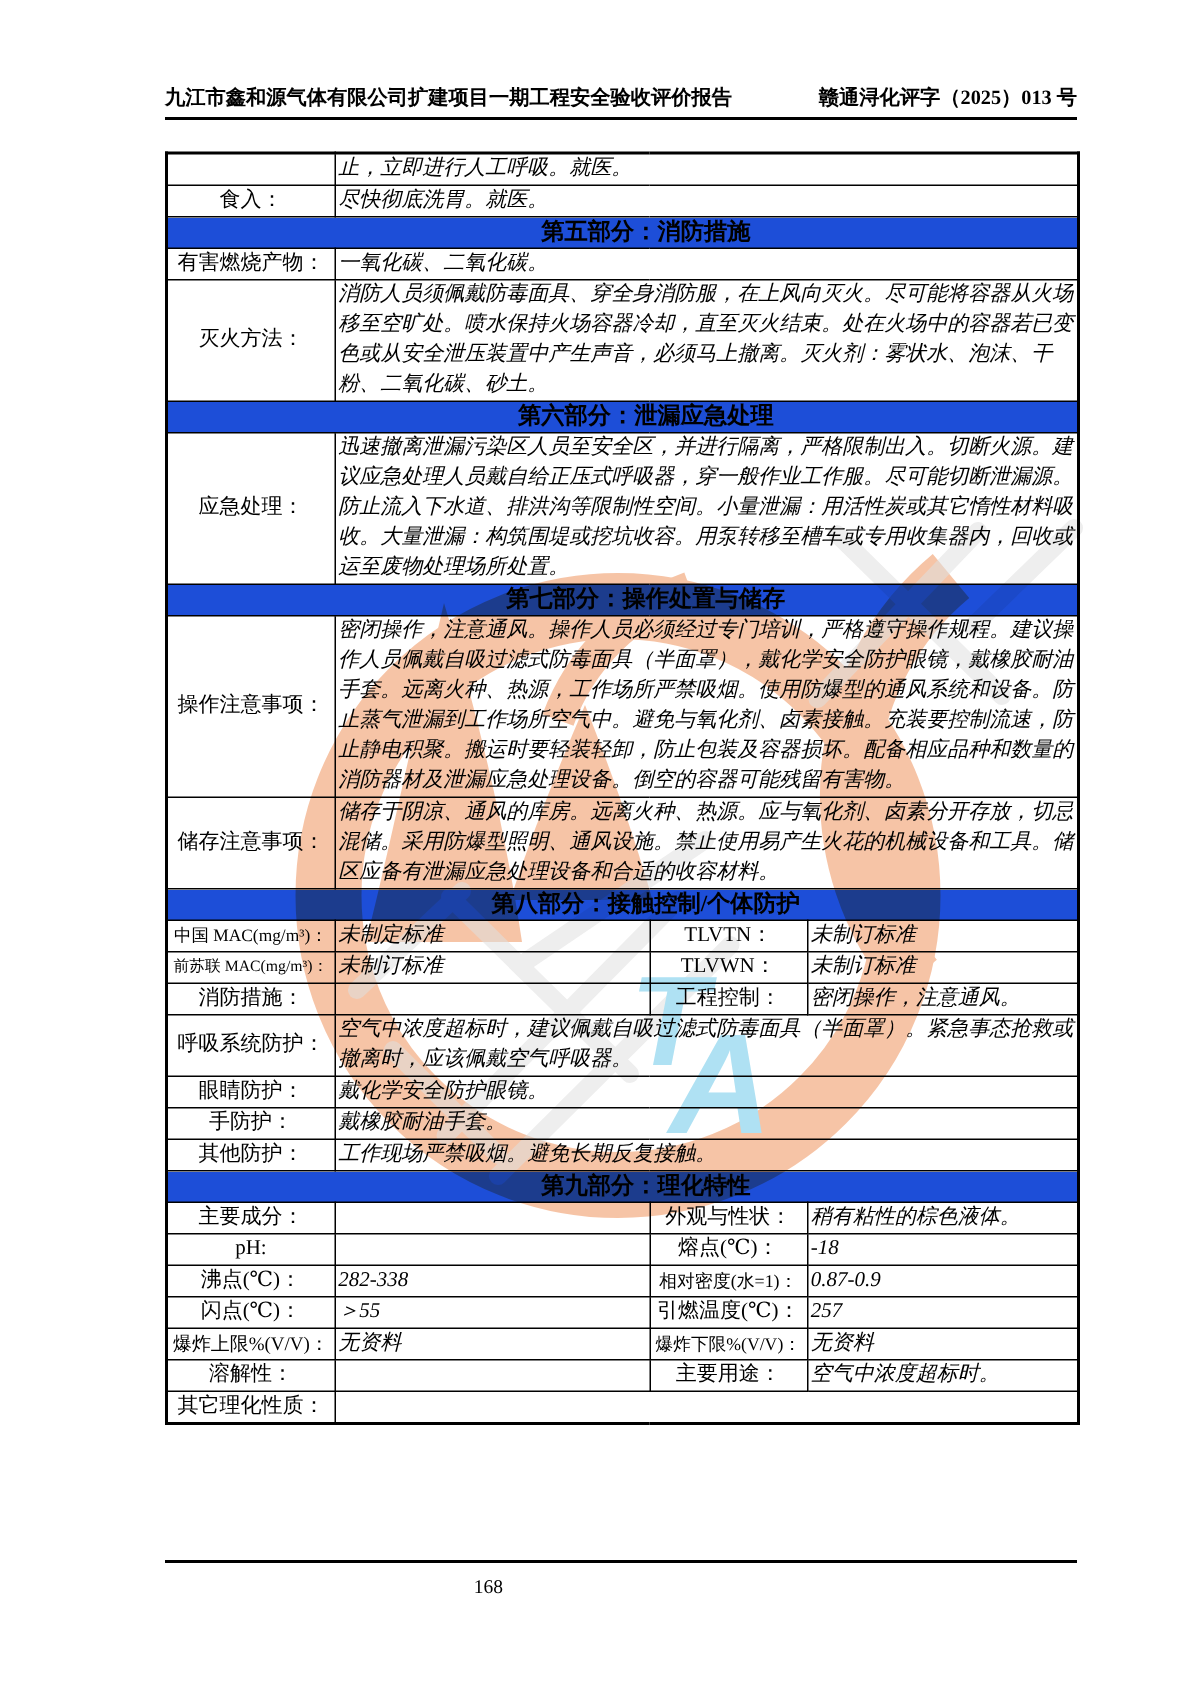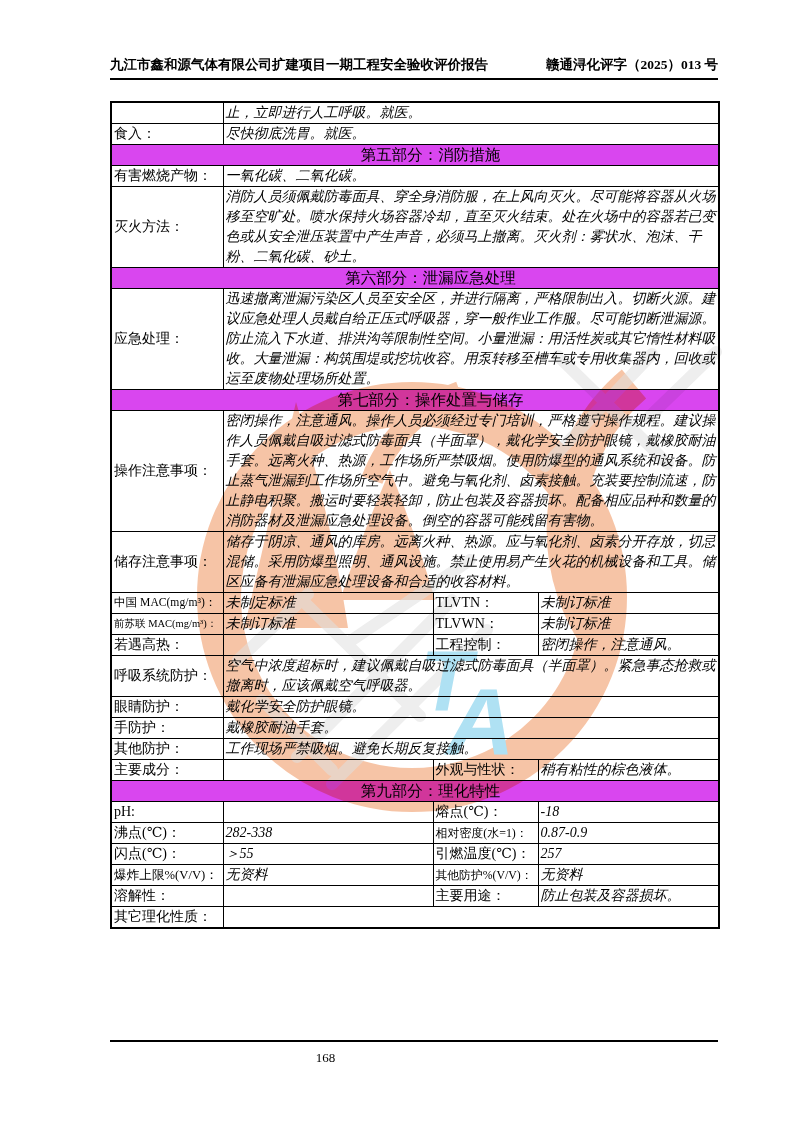--- a/index.html
+++ b/index.html
@@ -17,25 +17,25 @@
   .hdr .right{white-space:nowrap;}
   #msds-table{
     position:absolute;left:110px;top:101px;width:608px;
     border-collapse:collapse;table-layout:fixed;
     border:2px solid #000;
     font-size:14px;line-height:20px;
   }
   #msds-table td{
     border:1px solid #000;padding:0 2px;vertical-align:middle;overflow:hidden;
   }
-  #msds-table td.lbl{text-align:left;white-space:nowrap;}
+  #msds-table td.lbl{text-align:center;white-space:nowrap;}
   #msds-table td.val{text-align:left;word-break:break-all;font-style:italic;}
   #msds-table td.section{
-    text-align:center;font-weight:normal;font-size:15.5px;
-    background:#d946ef;height:20px;padding-left:33px;
+    text-align:center;font-weight:bold;font-size:15.5px;
+    background:#1d4ed8;height:20px;padding-left:33px;
   }
   .pg-footline{
     position:absolute;left:110px;top:1040px;width:608px;height:0;
     border-top:2px solid #000;
   }
   .pg-num{
     position:absolute;left:0;top:1050px;width:651px;
     text-align:center;font-size:13px;
   }
   #wm{
@@ -90,33 +90,36 @@
       </tr>
       <tr>
         <td class="lbl">操作注意事项：</td>
         <td class="val" colspan="3">密闭操作，注意通风。操作人员必须经过专门培训，严格遵守操作规程。建议操作人员佩戴自吸过滤式防毒面具（半面罩），戴化学安全防护眼镜，戴橡胶耐油手套。远离火种、热源，工作场所严禁吸烟。使用防爆型的通风系统和设备。防止蒸气泄漏到工作场所空气中。避免与氧化剂、卤素接触。充装要控制流速，防止静电积聚。搬运时要轻装轻卸，防止包装及容器损坏。配备相应品种和数量的消防器材及泄漏应急处理设备。倒空的容器可能残留有害物。</td>
       </tr>
       <tr>
         <td class="lbl">储存注意事项：</td>
         <td class="val" colspan="3">储存于阴凉、通风的库房。远离火种、热源。应与氧化剂、卤素分开存放，切忌混储。采用防爆型照明、通风设施。禁止使用易产生火花的机械设备和工具。储区应备有泄漏应急处理设备和合适的收容材料。</td>
       </tr>
       <tr>
+        <td class="section" colspan="4">第八部分：接触控制/个体防护</td>
+      </tr>
+      <tr>
         <td class="lbl" style="font-size: 11.6022px;">中国 MAC(mg/m³)：</td>
         <td class="val">未制定标准</td>
         <td class="lbl">TLVTN：</td>
         <td class="val">未制订标准</td>
       </tr>
       <tr>
         <td class="lbl" style="font-size: 10.5px;">前苏联 MAC(mg/m³)：</td>
         <td class="val">未制订标准</td>
         <td class="lbl">TLVWN：</td>
         <td class="val">未制订标准</td>
       </tr>
       <tr>
-        <td class="lbl">若遇高热：</td>
+        <td class="lbl">消防措施：</td>
         <td class="val"></td>
         <td class="lbl">工程控制：</td>
         <td class="val">密闭操作，注意通风。</td>
       </tr>
       <tr>
         <td class="lbl">呼吸系统防护：</td>
         <td class="val" colspan="3">空气中浓度超标时，建议佩戴自吸过滤式防毒面具（半面罩）。紧急事态抢救或撤离时，应该佩戴空气呼吸器。</td>
       </tr>
       <tr>
         <td class="lbl">眼睛防护：</td>
@@ -124,27 +127,27 @@
       </tr>
       <tr>
         <td class="lbl">手防护：</td>
         <td class="val" colspan="3">戴橡胶耐油手套。</td>
       </tr>
       <tr>
         <td class="lbl">其他防护：</td>
         <td class="val" colspan="3">工作现场严禁吸烟。避免长期反复接触。</td>
       </tr>
       <tr>
+        <td class="section" colspan="4">第九部分：理化特性</td>
+      </tr>
+      <tr>
         <td class="lbl">主要成分：</td>
         <td class="val"></td>
         <td class="lbl">外观与性状：</td>
         <td class="val">稍有粘性的棕色液体。</td>
-      </tr>
-      <tr>
-        <td class="section" colspan="4">第九部分：理化特性</td>
       </tr>
       <tr>
         <td class="lbl">pH:</td>
         <td class="val"></td>
         <td class="lbl">熔点(℃)：</td>
         <td class="val">-18</td>
       </tr>
       <tr>
         <td class="lbl">沸点(℃)：</td>
         <td class="val">282-338</td>
@@ -153,28 +156,28 @@
       </tr>
       <tr>
         <td class="lbl">闪点(℃)：</td>
         <td class="val">＞55</td>
         <td class="lbl">引燃温度(℃)：</td>
         <td class="val">257</td>
       </tr>
       <tr>
         <td class="lbl" style="font-size: 12.6506px;">爆炸上限%(V/V)：</td>
         <td class="val">无资料</td>
-        <td class="lbl" style="font-size: 11.8072px;">其他防护%(V/V)：</td>
+        <td class="lbl" style="font-size: 11.8072px;">爆炸下限%(V/V)：</td>
         <td class="val">无资料</td>
       </tr>
       <tr>
         <td class="lbl">溶解性：</td>
         <td class="val"></td>
         <td class="lbl">主要用途：</td>
-        <td class="val">防止包装及容器损坏。</td>
+        <td class="val">空气中浓度超标时。</td>
       </tr>
       <tr>
         <td class="lbl">其它理化性质：</td>
         <td class="val" colspan="3"></td>
       </tr>
     </tbody>
 </table>
 
 <svg id="wm" width="793" height="1122" viewBox="0 0 793 1122" xmlns="http://www.w3.org/2000/svg">
   <g fill="none" stroke="#ee8a4e">

